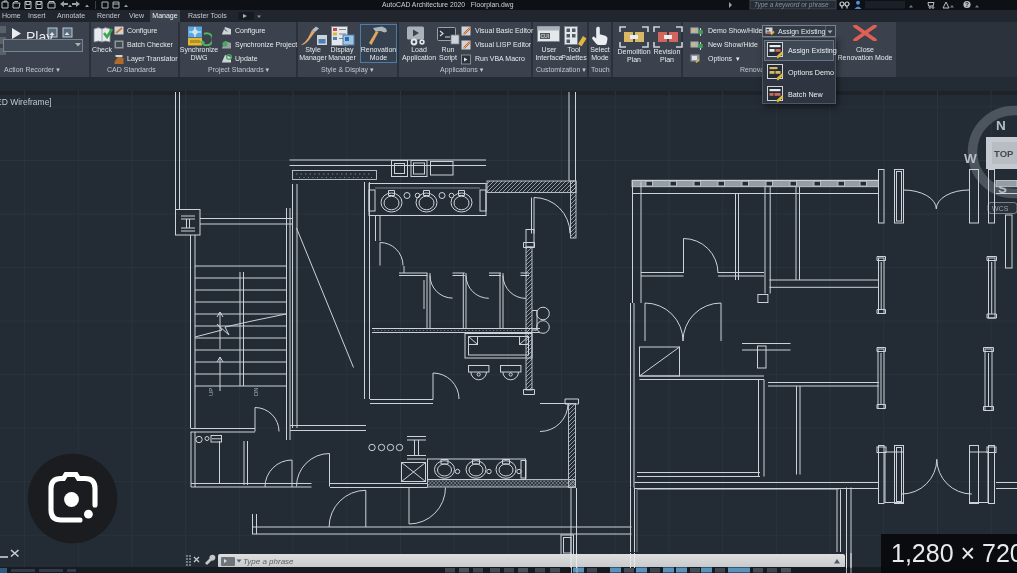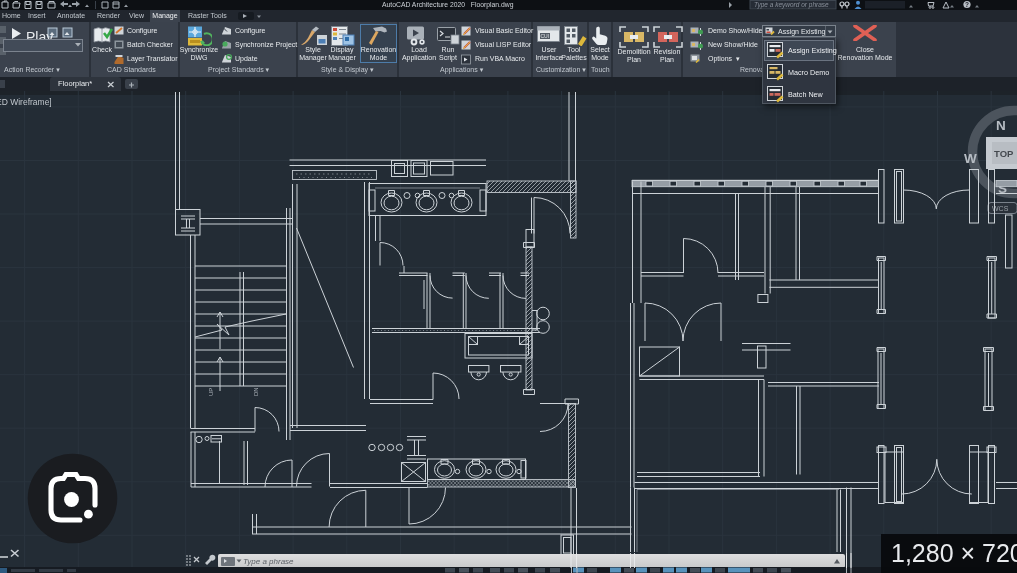--- a/index.html
+++ b/index.html
@@ -343,40 +343,29 @@
       <path d="M10,15.5 l5.5,-5" stroke="#ddb83b" stroke-width="2.6"></path>
     </svg>
     <div class="abs" style="left:25px;top:8px;font-size:7.2px;color:#eceef1;white-space:nowrap">Assign Existing</div>
     <svg class="abs" style="left:4px;top:26.5px" width="18" height="17" viewBox="0 0 18 17">
       <rect x="0.5" y="0.5" width="15" height="14" fill="#262c34" stroke="#cfd4d9" stroke-width="1"></rect>
       <rect x="2.5" y="3" width="8" height="2.2" fill="#d8b765"></rect>
       <rect x="2.5" y="7" width="5" height="2.8" fill="#d8b765"></rect>
         <rect x="8.5" y="7" width="5" height="2.8" fill="#d8b765"></rect>
       <path d="M10,15.5 l5.5,-5" stroke="#ddb83b" stroke-width="2.6"></path>
     </svg>
-    <div class="abs" style="left:25px;top:30.5px;font-size:7.2px;color:#eceef1;white-space:nowrap">Macro Demo</div>
+    <div class="abs" style="left:25px;top:30.5px;font-size:7.2px;color:#eceef1;white-space:nowrap">Options Demo</div>
     <svg class="abs" style="left:4px;top:48.5px" width="18" height="17" viewBox="0 0 18 17">
       <rect x="0.5" y="0.5" width="15" height="14" fill="#262c34" stroke="#cfd4d9" stroke-width="1"></rect>
       <rect x="2.5" y="3" width="11" height="2.2" fill="#e8ebee"></rect>
       <rect x="2.5" y="7" width="4" height="2.8" fill="#cc6a5e"></rect>
         <rect x="7.5" y="7" width="6" height="2.8" fill="#cc6a5e"></rect>
       <path d="M10,15.5 l5.5,-5" stroke="#ddb83b" stroke-width="2.6"></path>
     </svg>
     <div class="abs" style="left:25px;top:52.5px;font-size:7.2px;color:#eceef1;white-space:nowrap">Batch New</div>
-  </div>
-  <div id="filetabs">
-    <div class="abs" style="left:0;top:3px;width:5px;height:8px;background:#39404a"></div>
-    <div id="ftab">Floorplan*</div>
-    <svg class="abs" style="left:107px;top:4px" width="8" height="7">
-        <path d="M1,1 l5.5,5 M6.5,1 l-5.5,5" stroke="#c9ced3" stroke-width="1.2"></path>
-      </svg>
-    <div class="abs" style="left:125px;top:2px;width:13px;height:10px;background:#39404a;border-radius:2px"></div>
-    <svg class="abs" style="left:128px;top:4.5px" width="7" height="6">
-        <path d="M3.5,0.5 v5 M1,3 h5" stroke="#aab1b8" stroke-width="1.2"></path>
-      </svg>
   </div>
   <div id="canvas">
     <svg width="1017" height="482" viewBox="0 0 1017 482" style="position:absolute;left:0;top:0">
       <rect x="0" y="0" width="1017" height="4" fill="#1d2329"></rect>
       <defs>
         <pattern id="hz" width="4" height="4" patternUnits="userSpaceOnUse">
           <path d="M0,4 L4,0" stroke="#c2c8ce" stroke-width="0.7"></path>
         </pattern>
         <pattern id="hx" width="3.5" height="3.5" patternUnits="userSpaceOnUse">
           <path d="M0,3.5 L3.5,0 M0,0 L3.5,3.5" stroke="#aeb5bb" stroke-width="0.5"></path>

